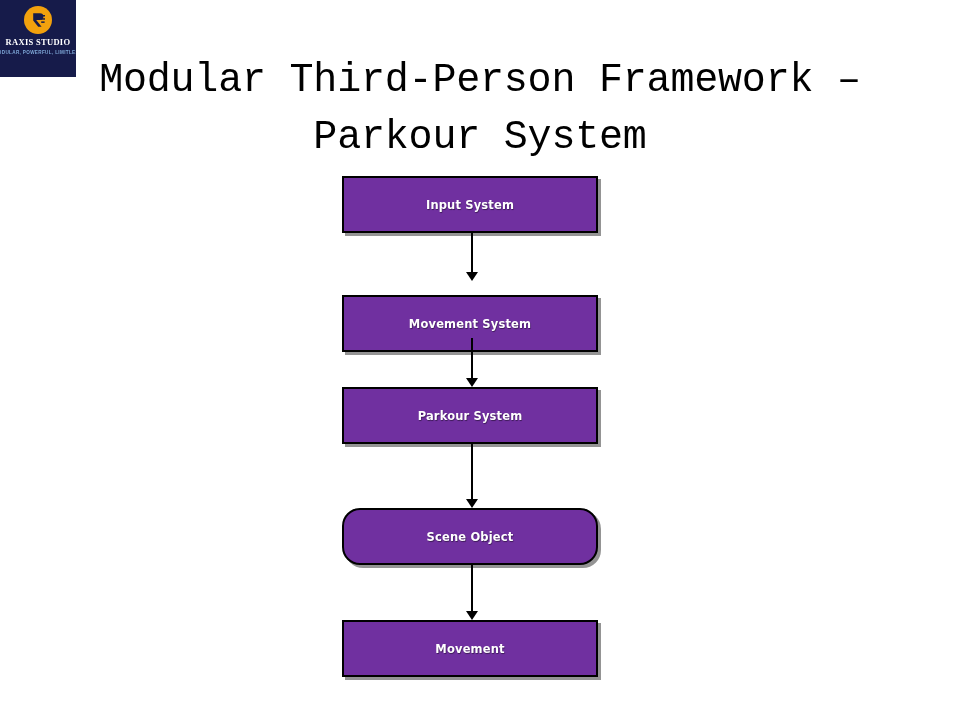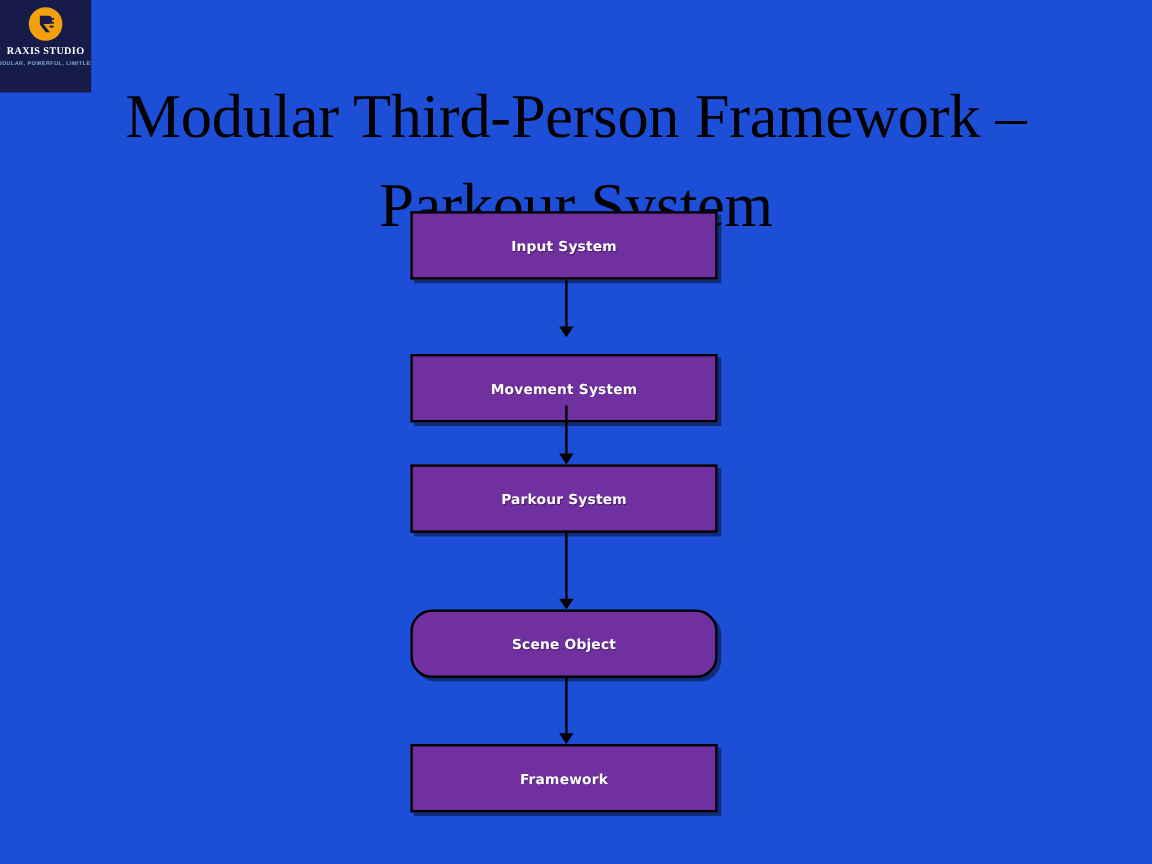--- a/index.html
+++ b/index.html
@@ -15,21 +15,21 @@
     overflow: hidden;
     position: relative;
   }
 
   
   #slide {
     position: absolute;
     inset: 0;
     width: 960px;
     height: 720px;
-    background: #1d4ed8;
+    background: #ffffff;
   }
 
   
   #logo-panel {
     position: absolute;
     left: 0;
     top: 0;
     width: 76px;
     height: 77px;
     background: #161B4A;
@@ -74,22 +74,22 @@
   }
 
   
   #slide-title {
     position: absolute;
     left: 80px;
     top: 26px;
     width: 800px;
     text-align: center;
     color: #000000;
-    font-family: Liberation Serif, serif;
-    font-size: 52px;
+    font-family: Liberation Mono, monospace;
+    font-size: 40px;
     font-weight: 400;
     line-height: 1.42;
     letter-spacing: -0.2px;
   }
   .title-line { display: block; }
 
   
   #flow-diagram {
     position: absolute;
     left: 0;
@@ -193,17 +193,17 @@
 
     <div class="flow-node" style="top:508px;border-radius:18px;">
       <span class="flow-node-label">Scene Object</span>
     </div>
     <div class="flow-connector" style="top:565px; height:55px;">
       <span class="conn-line" style="height:46px;"></span>
       <span class="conn-head" style="top:46px;"></span>
     </div>
 
     <div class="flow-node" style="top:620px;">
-      <span class="flow-node-label">Framework</span>
+      <span class="flow-node-label">Movement</span>
     </div>
 
   </div>
 </div>
 
 </body></html>

